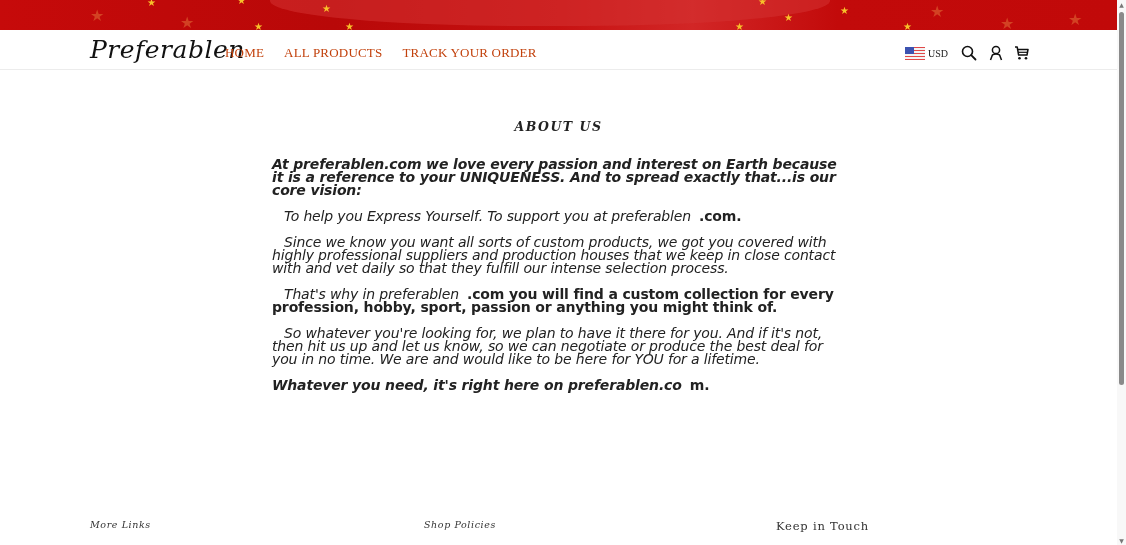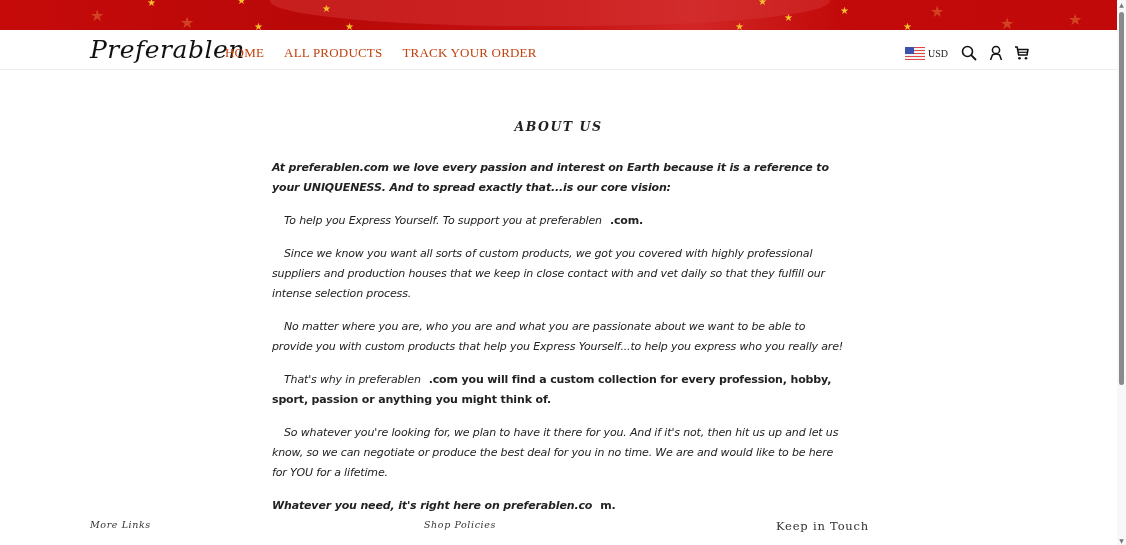--- a/index.html
+++ b/index.html
@@ -53,21 +53,21 @@
     .icon-cart { margin-left: 8px; }
 
     
     .main-title {
       position: absolute; left: 0; top: 119px; width: 1117px; text-align: center;
       font-family: "DejaVu Serif", serif; font-style: italic; font-size: 12.5px;
       letter-spacing: 1.5px; color: #222;
     }
     .content { position: absolute; left: 272px; top: 158px; width: 575px; }
     .content p {
-      font-family: "DejaVu Sans", sans-serif; font-size: 11px; line-height: 20px;
+      font-family: "DejaVu Sans", sans-serif; font-size: 14px; line-height: 13px;
       color: #222; margin-bottom: 13px; letter-spacing: -0.15px;
     }
     .content .it { font-style: italic; margin-left: 12px; }
     .content .bd { font-weight: bold; padding-left: 8px; }
     .content .bi { font-weight: bold; font-style: italic; }
 
     
     .footer-col {
       position: absolute; top: 519px;
       font-family: "DejaVu Serif", serif; font-style: italic; font-size: 9.5px;
@@ -157,23 +157,20 @@
     <p>
       <span class="bi">At  preferablen.com we love every passion and interest on Earth because it is a reference to your UNIQUENESS. And to spread exactly that...is our core vision:</span>
     </p>
     <p>
       <span class="it">To help you Express Yourself. To support you at  preferablen</span><span class="bd">.com.</span>
     </p>
     <p>
       <span class="it">Since we know you want all sorts of custom products, we got you covered with highly professional suppliers and production houses that we keep in close contact with and vet daily so that they fulfill our intense selection process.</span>
     </p>
     <p>
-      <span class="it">No matter where you are, who you are and what you are passionate about we want to be able to provide you with custom products that help you Express Yourself...to help you express who you really are!</span>
-    </p>
-    <p>
       <span class="it">That's why in  preferablen</span><span class="bd">.com you will find a custom collection for every profession, hobby, sport, passion or anything you might think of.</span>
     </p>
     <p>
       <span class="it">So whatever you're looking for, we plan to have it there for you. And if it's not, then hit us up and let us know, so we can negotiate or produce the best deal for you in no time. We are and would like to be here for YOU for a lifetime.</span>
     </p>
     <p>
       <span class="bi">Whatever you need, it's right here on  preferablen.co</span><span class="bd">m.</span>
     </p>
   </div>
 

